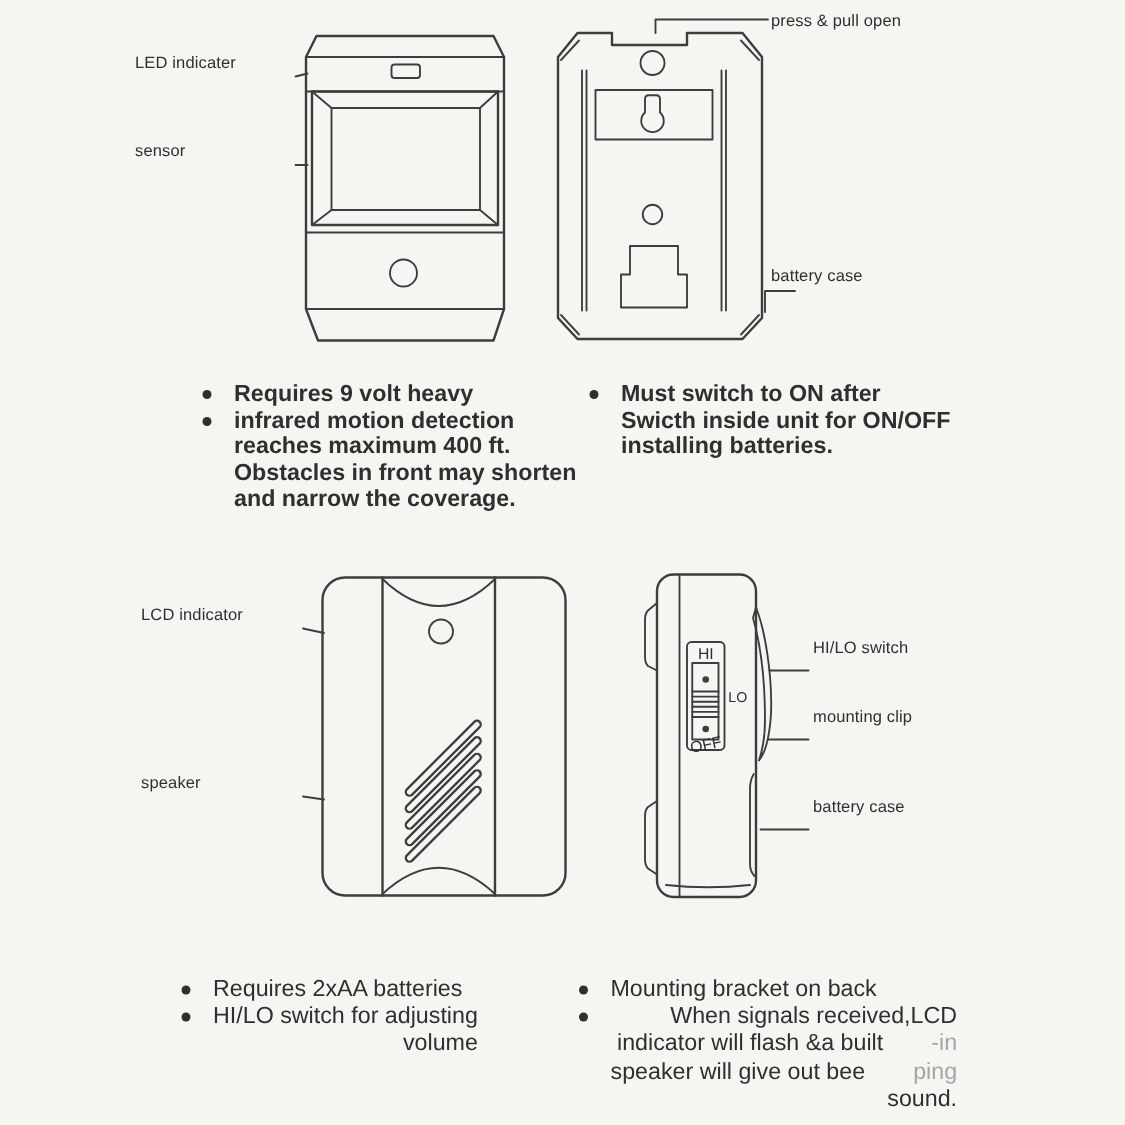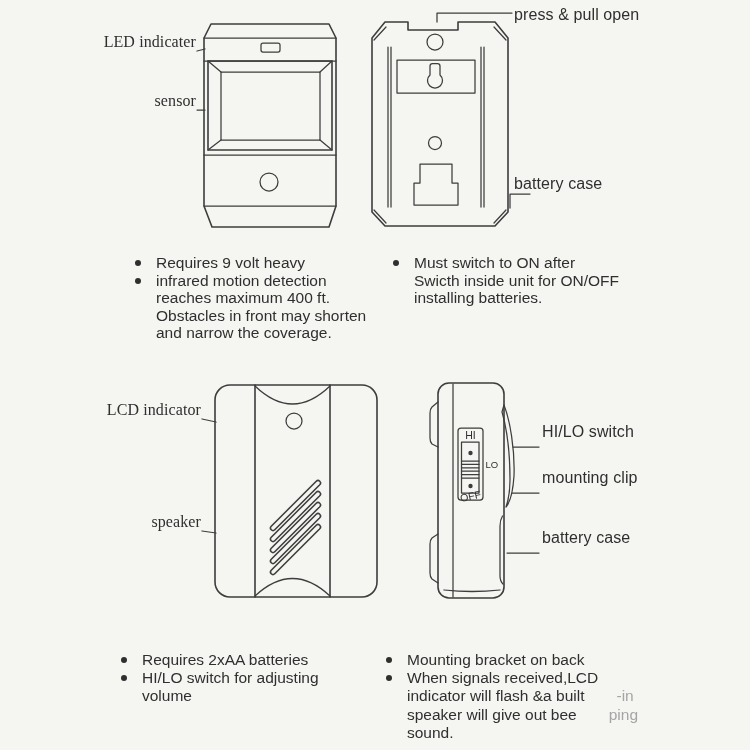--- a/index.html
+++ b/index.html
@@ -13,33 +13,33 @@
   .art{position:absolute; left:0; top:0; width:750px; height:750px;}
   .art path, .art rect, .art circle, .art line, .art polyline{
     fill:none; stroke:var(--line); stroke-width:1.6; stroke-linecap:round; stroke-linejoin:round;
   }
   .art .thin{stroke-width:1.25;}
   .art .fdot{fill:var(--line); stroke:none;}
   .art .slot-outer{stroke-width:6.5;}
   .art .slot-inner{stroke:var(--paper); stroke-width:3.4;}
   .art text{fill:var(--ink); stroke:none; font-family:"Liberation Sans", sans-serif;}
   .lbl{
-    position:absolute; font-size:16px; line-height:16px; white-space:nowrap; color:var(--ink);
+    position:absolute; font-size:11px; line-height:16px; white-space:nowrap; color:var(--ink);
     letter-spacing:0.1px;
   }
-  .lbl.right{text-align:right;font-family:Liberation Serif, serif;}
+  .lbl.right{text-align:left;}
   .multiline{line-height:19.2px;}
   .notes{position:absolute; font-size:15.5px;}
   .note-item{display:flex; align-items:flex-start;}
   .note-item .dot{
     flex:none; width:6px; height:6px; border-radius:50%; background:var(--ink);
     margin:6px 15px 0 1px;
   }
-  .notes.mid .note-text{line-height:17.5px;}
-  .notes.bottom .note-text{line-height:18.2px;}
+  .notes.mid .note-text{line-height:17.5px;font-weight:bold;}
+  .notes.bottom .note-text{line-height:18.2px;text-align:right;}
   .note-line span.light{color:var(--faded);padding-left:32px;}
 </style>
 </head>
 <body>
 
 <div class="page">
 
   <svg class="art" viewBox="0 0 750 750">
 
     <g>

